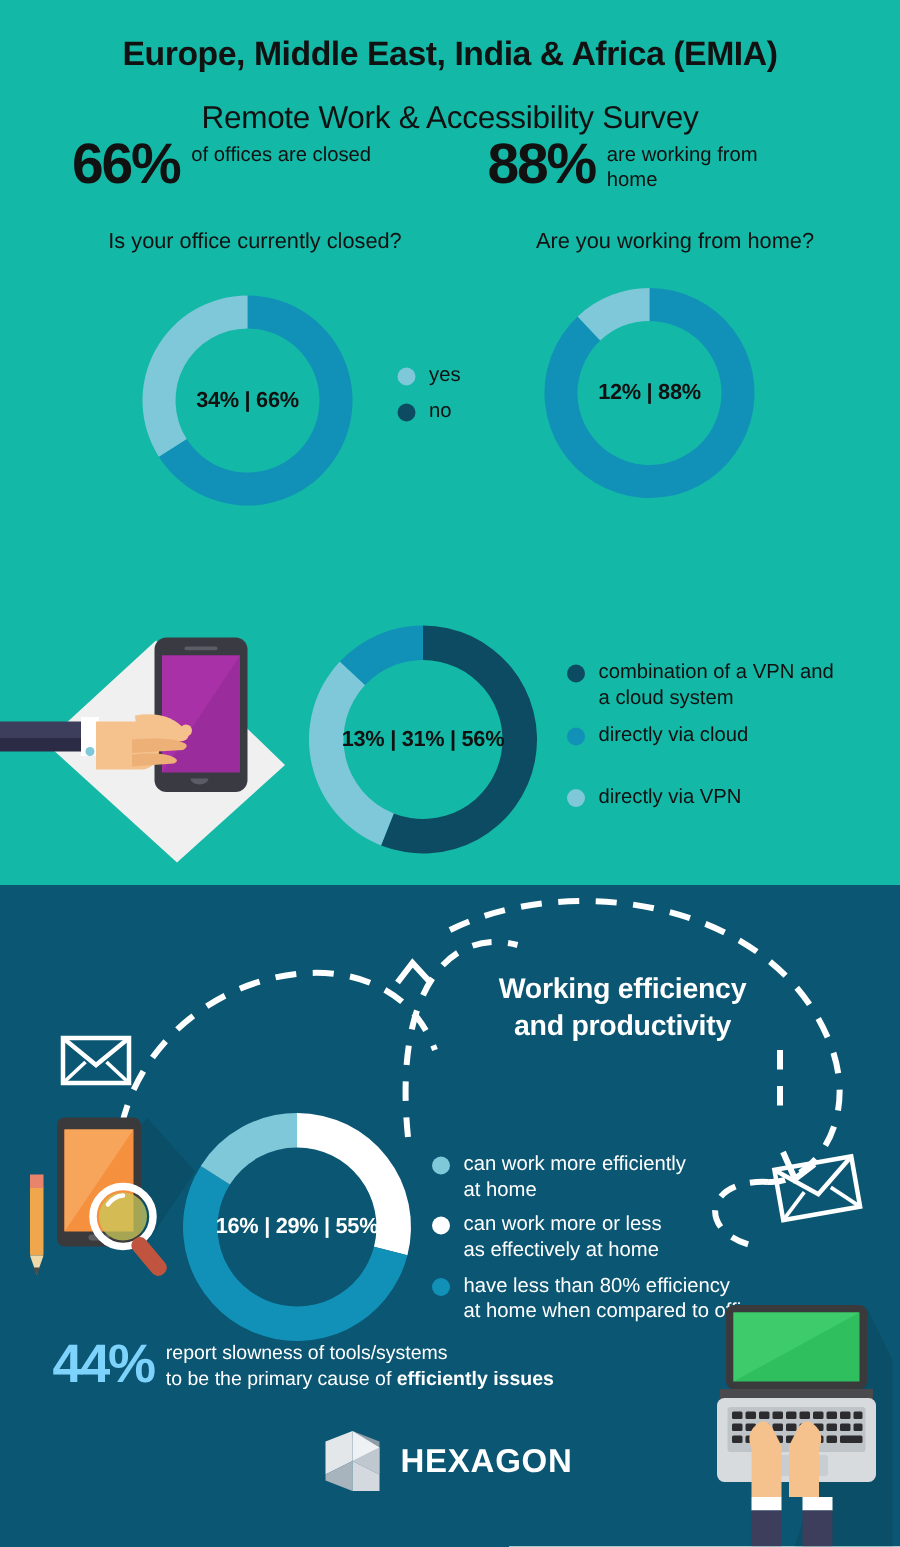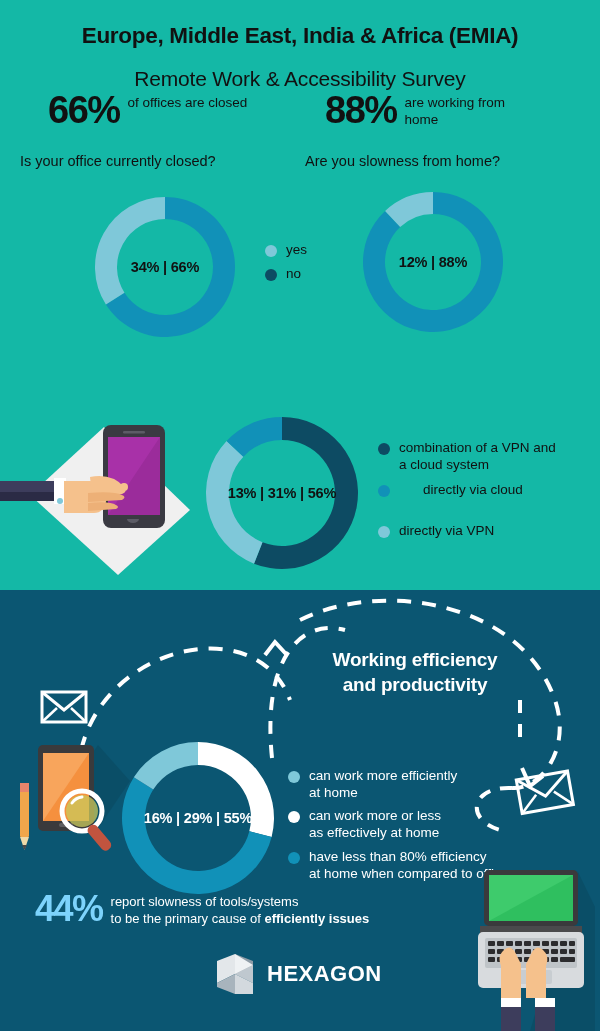--- a/index.html
+++ b/index.html
@@ -23,21 +23,21 @@
   }
 
   .stat-row { position:absolute; top:92px; left:0; width:553px; height:55px; }
   .stat { position:absolute; display:flex; align-items:flex-start; }
   .stat-left { left:48px; }
   .stat-right { left:325px; }
   .stat-pct { font-size:38px; font-weight:bold; color:#111; letter-spacing:-1.5px; line-height:0.95; }
   .stat-desc { font-size:13.5px; color:#111; line-height:1.28; margin-left:8px; margin-top:2px; max-width:130px; }
 
   .qrow { position:absolute; top:153px; left:0; width:600px; height:24px; }
-  .q { position:absolute; font-size:14.5px; color:#111; }
+  .q { position:absolute; font-size:14.5px; color:#111; text-align:center; }
   .q-left { left:20px; width:300px; }
   .q-right { left:305px; width:290px; }
 
   
   .donut-wrap { position:absolute; }
   .donut-center {
     position:absolute; left:0; top:0; width:100%; height:100%;
     display:flex; align-items:center; justify-content:center;
     font-size:14.5px; font-weight:bold; color:#111; letter-spacing:-0.2px; pointer-events:none;
   }
@@ -90,21 +90,21 @@
         <span class="stat-desc">of offices are closed</span>
       </div>
       <div class="stat stat-right">
         <span class="stat-pct">88%</span>
         <span class="stat-desc">are working from home</span>
       </div>
     </div>
 
     <div class="qrow">
       <div class="q q-left">Is your office currently closed?</div>
-      <div class="q q-right">Are you slowness from home?</div>
+      <div class="q q-right">Are you working from home?</div>
     </div>
 
     <div class="donut-wrap" style="left:95px; top:197px; width:140px; height:140px;">
       <svg width="140" height="140" viewBox="0 0 140 140">
         <g id="donut0-segs">
             <path d="M 70 0 A 70 70 0 1 1 10.897045214858927 107.50787564852973
           L 29.472259575903266 95.71968615899182 A 48 48 0 1 0 70 22 Z" fill="#1191B8"></path>
             <path d="M 10.897045214858927 107.50787564852973 A 70 70 0 0 1 69.99999999999999 0
           L 69.99999999999999 22 A 48 48 0 0 0 29.472259575903266 95.71968615899182 Z" fill="#7FC8D9"></path>
           </g>
@@ -168,21 +168,21 @@
           </g>
       </svg>
       <div class="donut-center">13% | 31% | 56%</div>
     </div>
 
     <div class="legend" style="left:378px; top:440px;">
       <div class="legend-item">
         <span class="legend-dot" style="background:#0D4B63;"></span>
         <span class="legend-label" style="max-width:160px;">combination of a VPN and a cloud system</span>
       </div>
-      <div class="legend-item" style="margin-top:9px;gap:24px;">
+      <div class="legend-item" style="margin-top:9px;">
         <span class="legend-dot" style="background:#1191B8;"></span>
         <span class="legend-label">directly via cloud</span>
       </div>
       <div class="legend-item" style="margin-top:24px;">
         <span class="legend-dot" style="background:#7FC8D9;"></span>
         <span class="legend-label">directly via VPN</span>
       </div>
     </div>
   </div>
 

